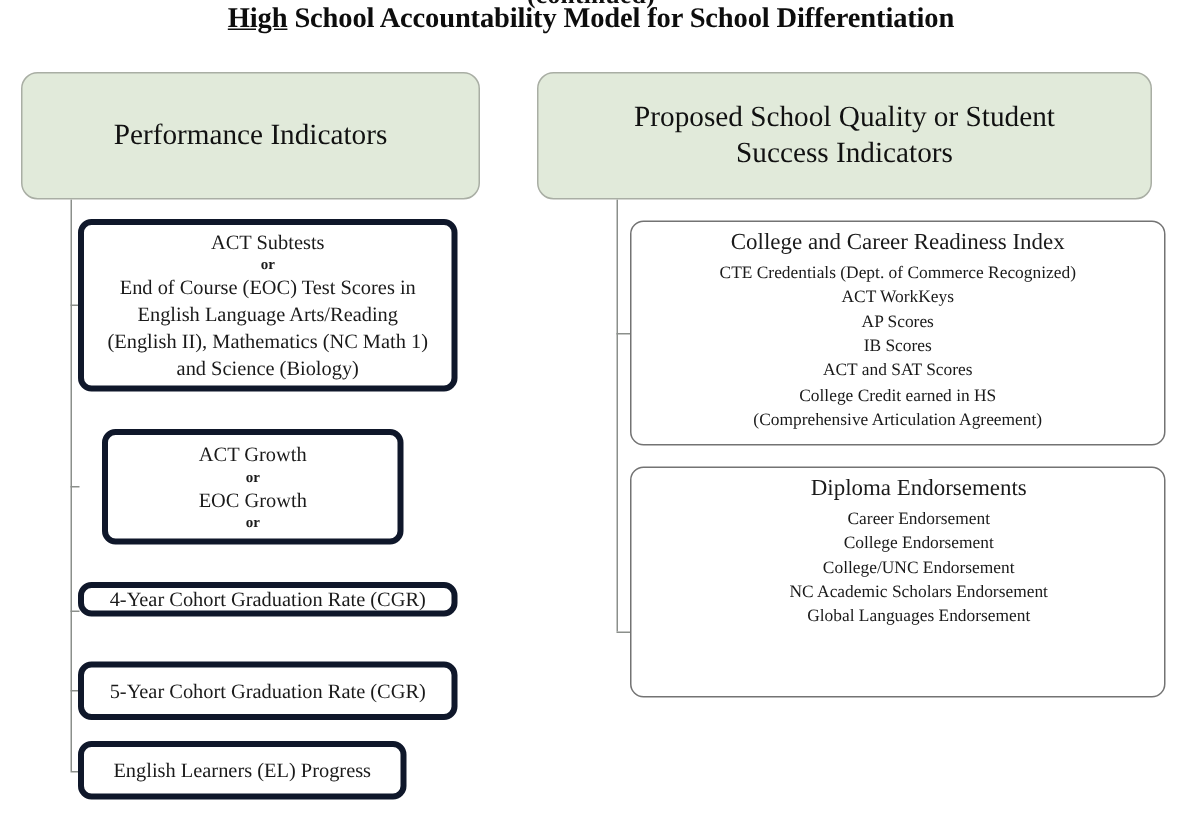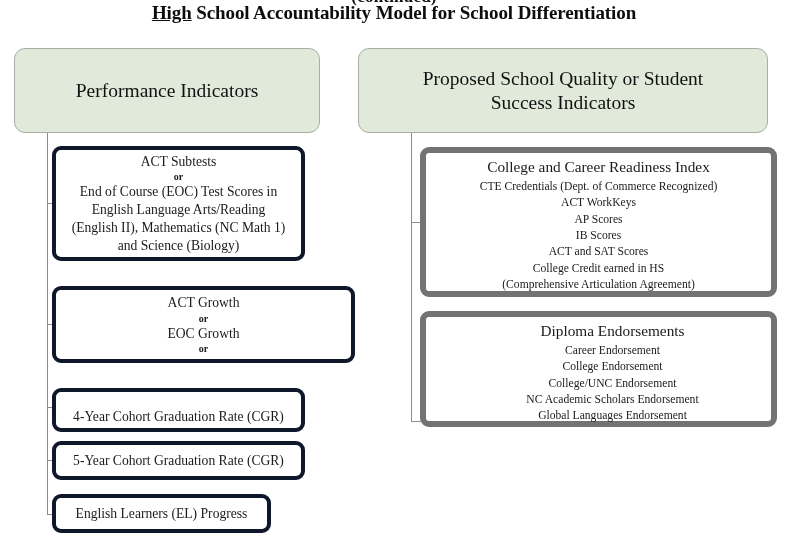--- a/index.html
+++ b/index.html
@@ -69,21 +69,21 @@
     font-size: 13.6px;
     line-height: 1.3;
     padding: 2px 8px;
   }
   .leaf-box .line { display: block; white-space: nowrap; }
   .leaf-box .or { font-weight: bold; font-size: 10px; }
 
   
   .list-box {
     background: #ffffff;
-    border: 6px solid #737373;
+    border: 1px solid #737373;
     padding: 4px 8px 5px;
     justify-content: flex-start;
   }
   .list-box .list-title {
     display: block;
     font-size: 15.3px;
     line-height: 1.35;
     margin-bottom: 1px;
     white-space: nowrap;
   }
@@ -127,28 +127,28 @@
 
 <div class="box leaf-box" style="left:52px; top:146px; width:253px; height:115px;">
   <span class="line">ACT Subtests</span>
   <span class="line or">or</span>
   <span class="line">End of Course (EOC) Test Scores in</span>
   <span class="line">English Language Arts/Reading</span>
   <span class="line">(English II), Mathematics (NC Math 1)</span>
   <span class="line">and Science (Biology)</span>
 </div>
 
-<div class="box leaf-box" style="left:52px; top:286px; width:303px; height:77px;">
+<div class="box leaf-box" style="left:68px; top:286px; width:201px; height:77px;">
   <span class="line">ACT Growth</span>
   <span class="line or">or</span>
   <span class="line">EOC Growth</span>
   <span class="line or">or</span>
 </div>
 
-<div class="box leaf-box" style="left:52px; top:388px; width:253px; height:44px;justify-content:flex-end;">
+<div class="box leaf-box" style="left:52px; top:388px; width:253px; height:23px;">
   <span class="line">4-Year Cohort Graduation Rate (CGR)</span>
 </div>
 
 <div class="box leaf-box" style="left:52px; top:441px; width:253px; height:39px;">
   <span class="line">5-Year Cohort Graduation Rate (CGR)</span>
 </div>
 
 <div class="box leaf-box" style="left:52px; top:494px; width:219px; height:39px;">
   <span class="line">English Learners (EL) Progress</span>
 </div>
@@ -167,20 +167,20 @@
   <span class="list-title">College and Career Readiness Index</span>
   <span class="list-item">CTE Credentials (Dept. of Commerce Recognized)</span>
   <span class="list-item">ACT WorkKeys</span>
   <span class="list-item">AP Scores</span>
   <span class="list-item">IB Scores</span>
   <span class="list-item">ACT and SAT Scores</span>
   <span class="list-item">College Credit earned in HS</span>
   <span class="list-item">(Comprehensive Articulation Agreement)</span>
 </div>
 
-<div class="box list-box" style="left:420px; top:311px; width:357px; height:116px;padding-left:36px;">
+<div class="box list-box" style="left:420px; top:311px; width:357px; height:154px;padding-left:36px;">
   <span class="list-title">Diploma Endorsements</span>
   <span class="list-item">Career Endorsement</span>
   <span class="list-item">College Endorsement</span>
   <span class="list-item">College/UNC Endorsement</span>
   <span class="list-item">NC Academic Scholars Endorsement</span>
   <span class="list-item">Global Languages Endorsement</span>
 </div>
 
 </body></html>

